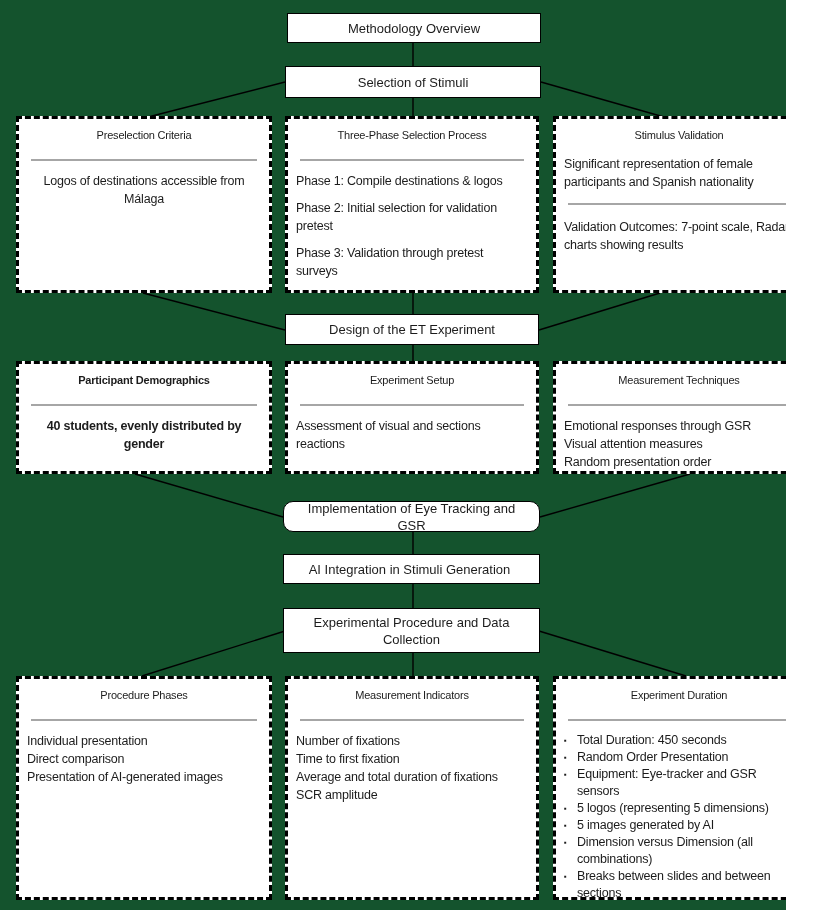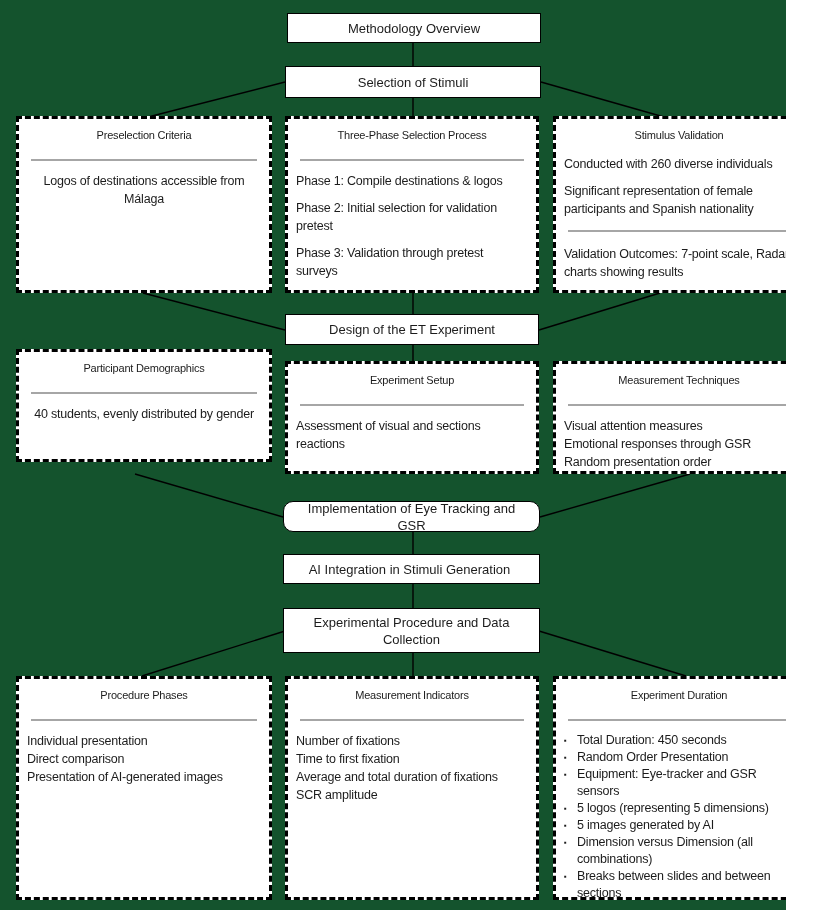--- a/index.html
+++ b/index.html
@@ -37,21 +37,21 @@
   .pos-selection     { left:285px; top:66px;  width:256px; height:32px; }
   .pos-design        { left:285px; top:314px; width:254px; height:31px; }
   .pos-implementation{ left:283px; top:501px; width:257px; height:31px;border-radius:10px; }
   .pos-ai            { left:283px; top:554px; width:257px; height:30px;padding-left:10px; }
   .pos-procedure     { left:283px; top:608px; width:257px; height:45px; }
 
   
   .pos-r1c1 { left:16px;  top:116px; width:256px; height:177px; }
   .pos-r1c2 { left:285px; top:116px; width:254px; height:177px; }
   .pos-r1c3 { left:553px; top:116px; width:252px; height:177px; }
-  .pos-r2c1 { left:16px;  top:349px; width:256px; height:113px; }
+  .pos-r2c1 { left:16px;  top:361px; width:256px; height:113px;font-weight:bold; }
   .pos-r2c2 { left:285px; top:361px; width:254px; height:113px; }
   .pos-r2c3 { left:553px; top:361px; width:252px; height:113px; }
   .pos-r3c1 { left:16px;  top:676px; width:256px; height:224px; }
   .pos-r3c2 { left:285px; top:676px; width:254px; height:224px; }
   .pos-r3c3 { left:553px; top:676px; width:252px; height:224px; }
 </style>
 </head>
 <body>
 
 <div class="canvas">
@@ -104,21 +104,20 @@
   <div class="panel pos-r1c2">
     <div class="panel-title">Three-Phase Selection Process</div>
     <hr class="divider">
     <p class="para">Phase 1: Compile destinations &amp; logos</p>
     <p class="para">Phase 2: Initial selection for validation pretest</p>
     <p class="para">Phase 3: Validation through pretest surveys</p>
   </div>
 
   <div class="panel pos-r1c3">
     <div class="panel-title" style="margin-bottom:11px;">Stimulus Validation</div>
-    <p class="para">Conducted with 260 diverse individuals</p>
     <p class="para">Significant representation of female participants and Spanish nationality</p>
     <hr class="divider mid">
     <p class="para">Validation Outcomes: 7-point scale, Radar charts showing results</p>
   </div>
 
   <div class="panel pos-r2c1">
     <div class="panel-title">Participant Demographics</div>
     <hr class="divider">
     <p class="para center-text">40 students, evenly distributed by gender</p>
   </div>
@@ -126,22 +125,22 @@
   <div class="panel pos-r2c2">
     <div class="panel-title">Experiment Setup</div>
     <hr class="divider">
     <p class="para">Assessment of visual and sections reactions</p>
   </div>
 
   <div class="panel pos-r2c3">
     <div class="panel-title">Measurement Techniques</div>
     <hr class="divider">
     <div class="tight">
+      <p>Emotional responses through GSR</p>
       <p>Visual attention measures</p>
-      <p>Emotional responses through GSR</p>
       <p>Random presentation order</p>
     </div>
   </div>
 
   <div class="panel pos-r3c2">
     <div class="panel-title">Measurement Indicators</div>
     <hr class="divider">
     <div class="tight">
       <p>Number of fixations</p>
       <p>Time to first fixation</p>

